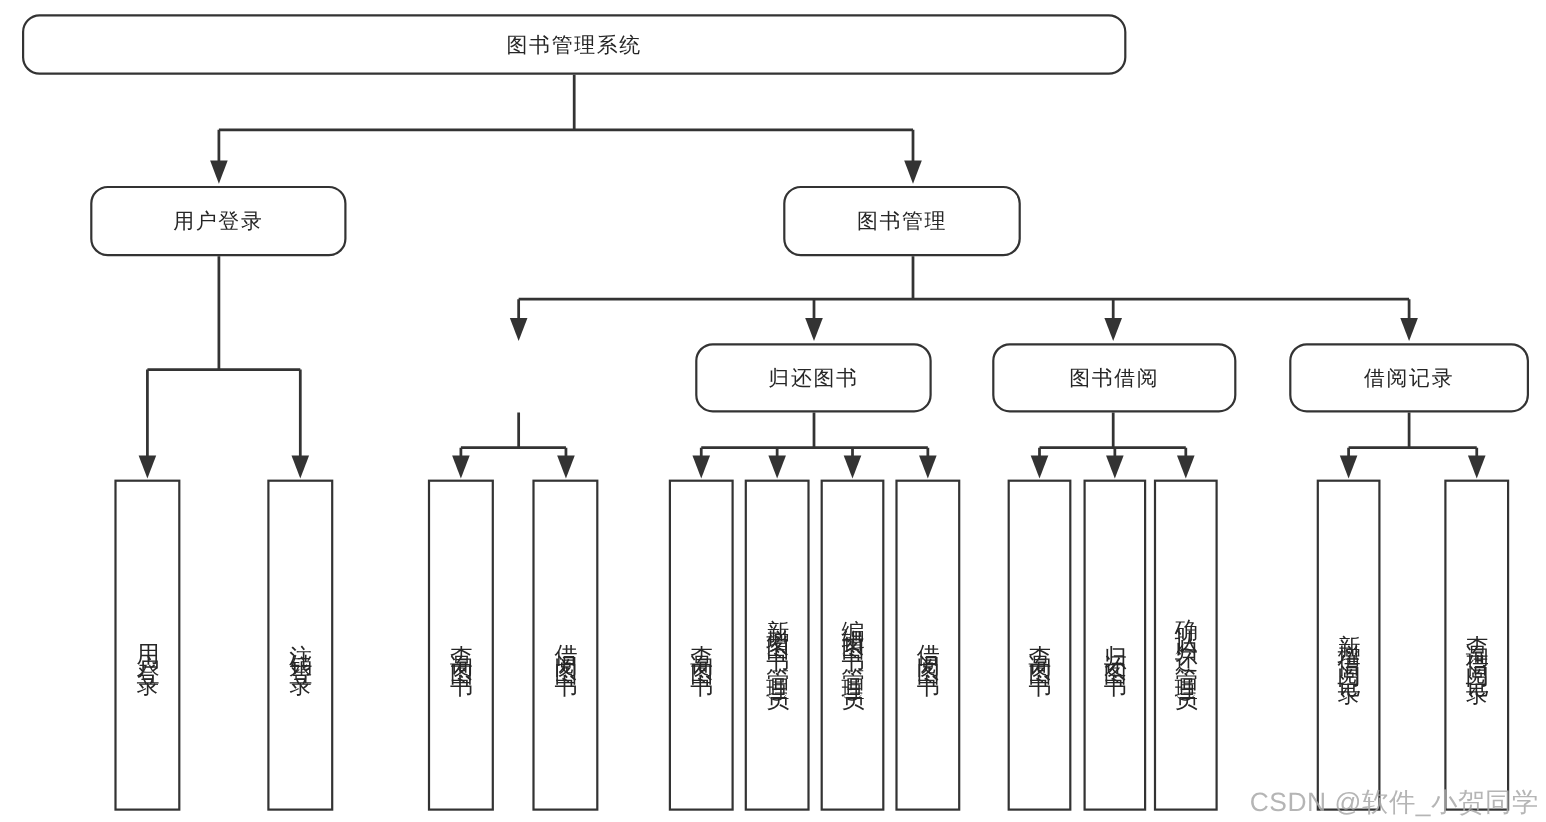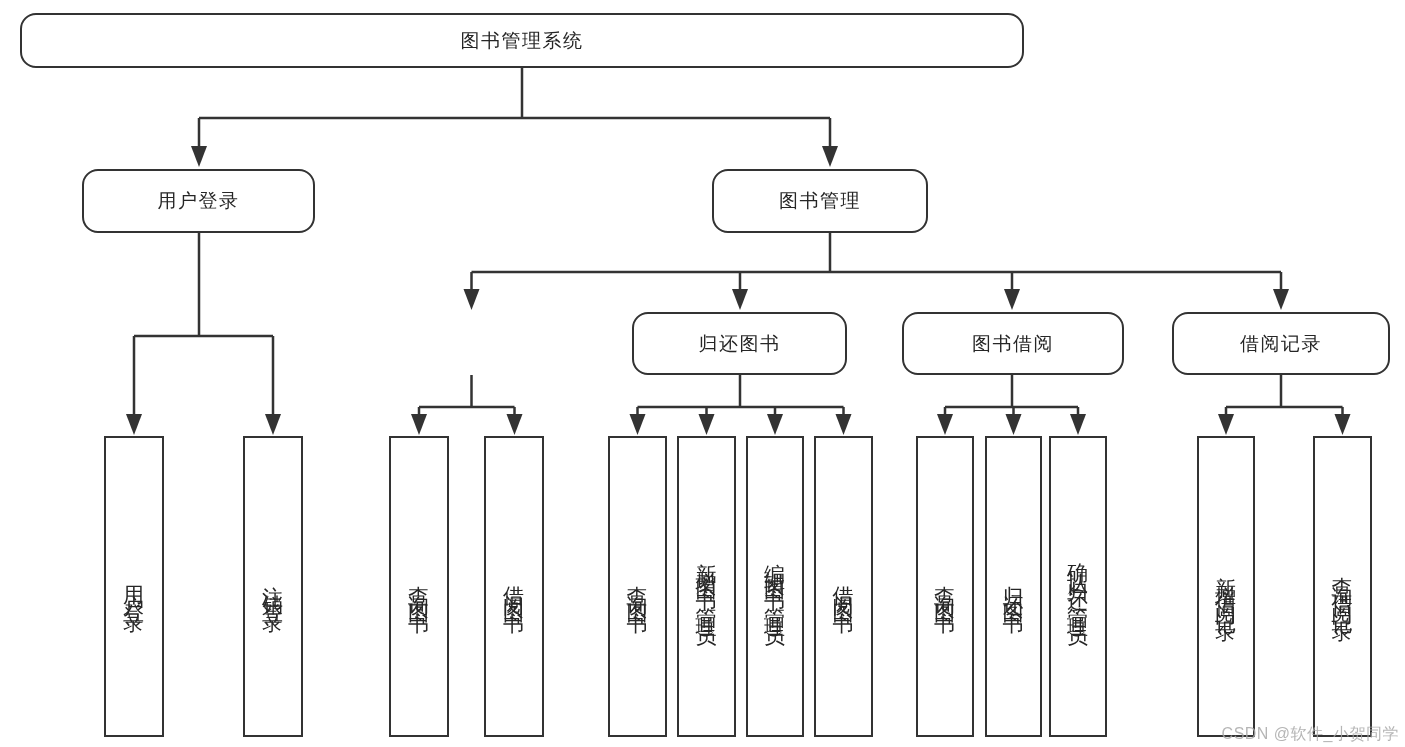--- a/index.html
+++ b/index.html
@@ -33,21 +33,21 @@
     writing-mode: vertical-rl;
     text-orientation: mixed;
     font-size: 21px;
     letter-spacing: 9px;
     line-height: 1;
   }
   .watermark {
     position: absolute;
     right: 6px;
     bottom: 2px;
-    font-size: 16px;
+    font-size: 24px;
     letter-spacing: 0.5px;
     color: var(--c-watermark, #a9a9a9);
     opacity: 0.85;
     z-index: 5;
     white-space: nowrap;
   }
 </style>
 </head>
 <body>
 

